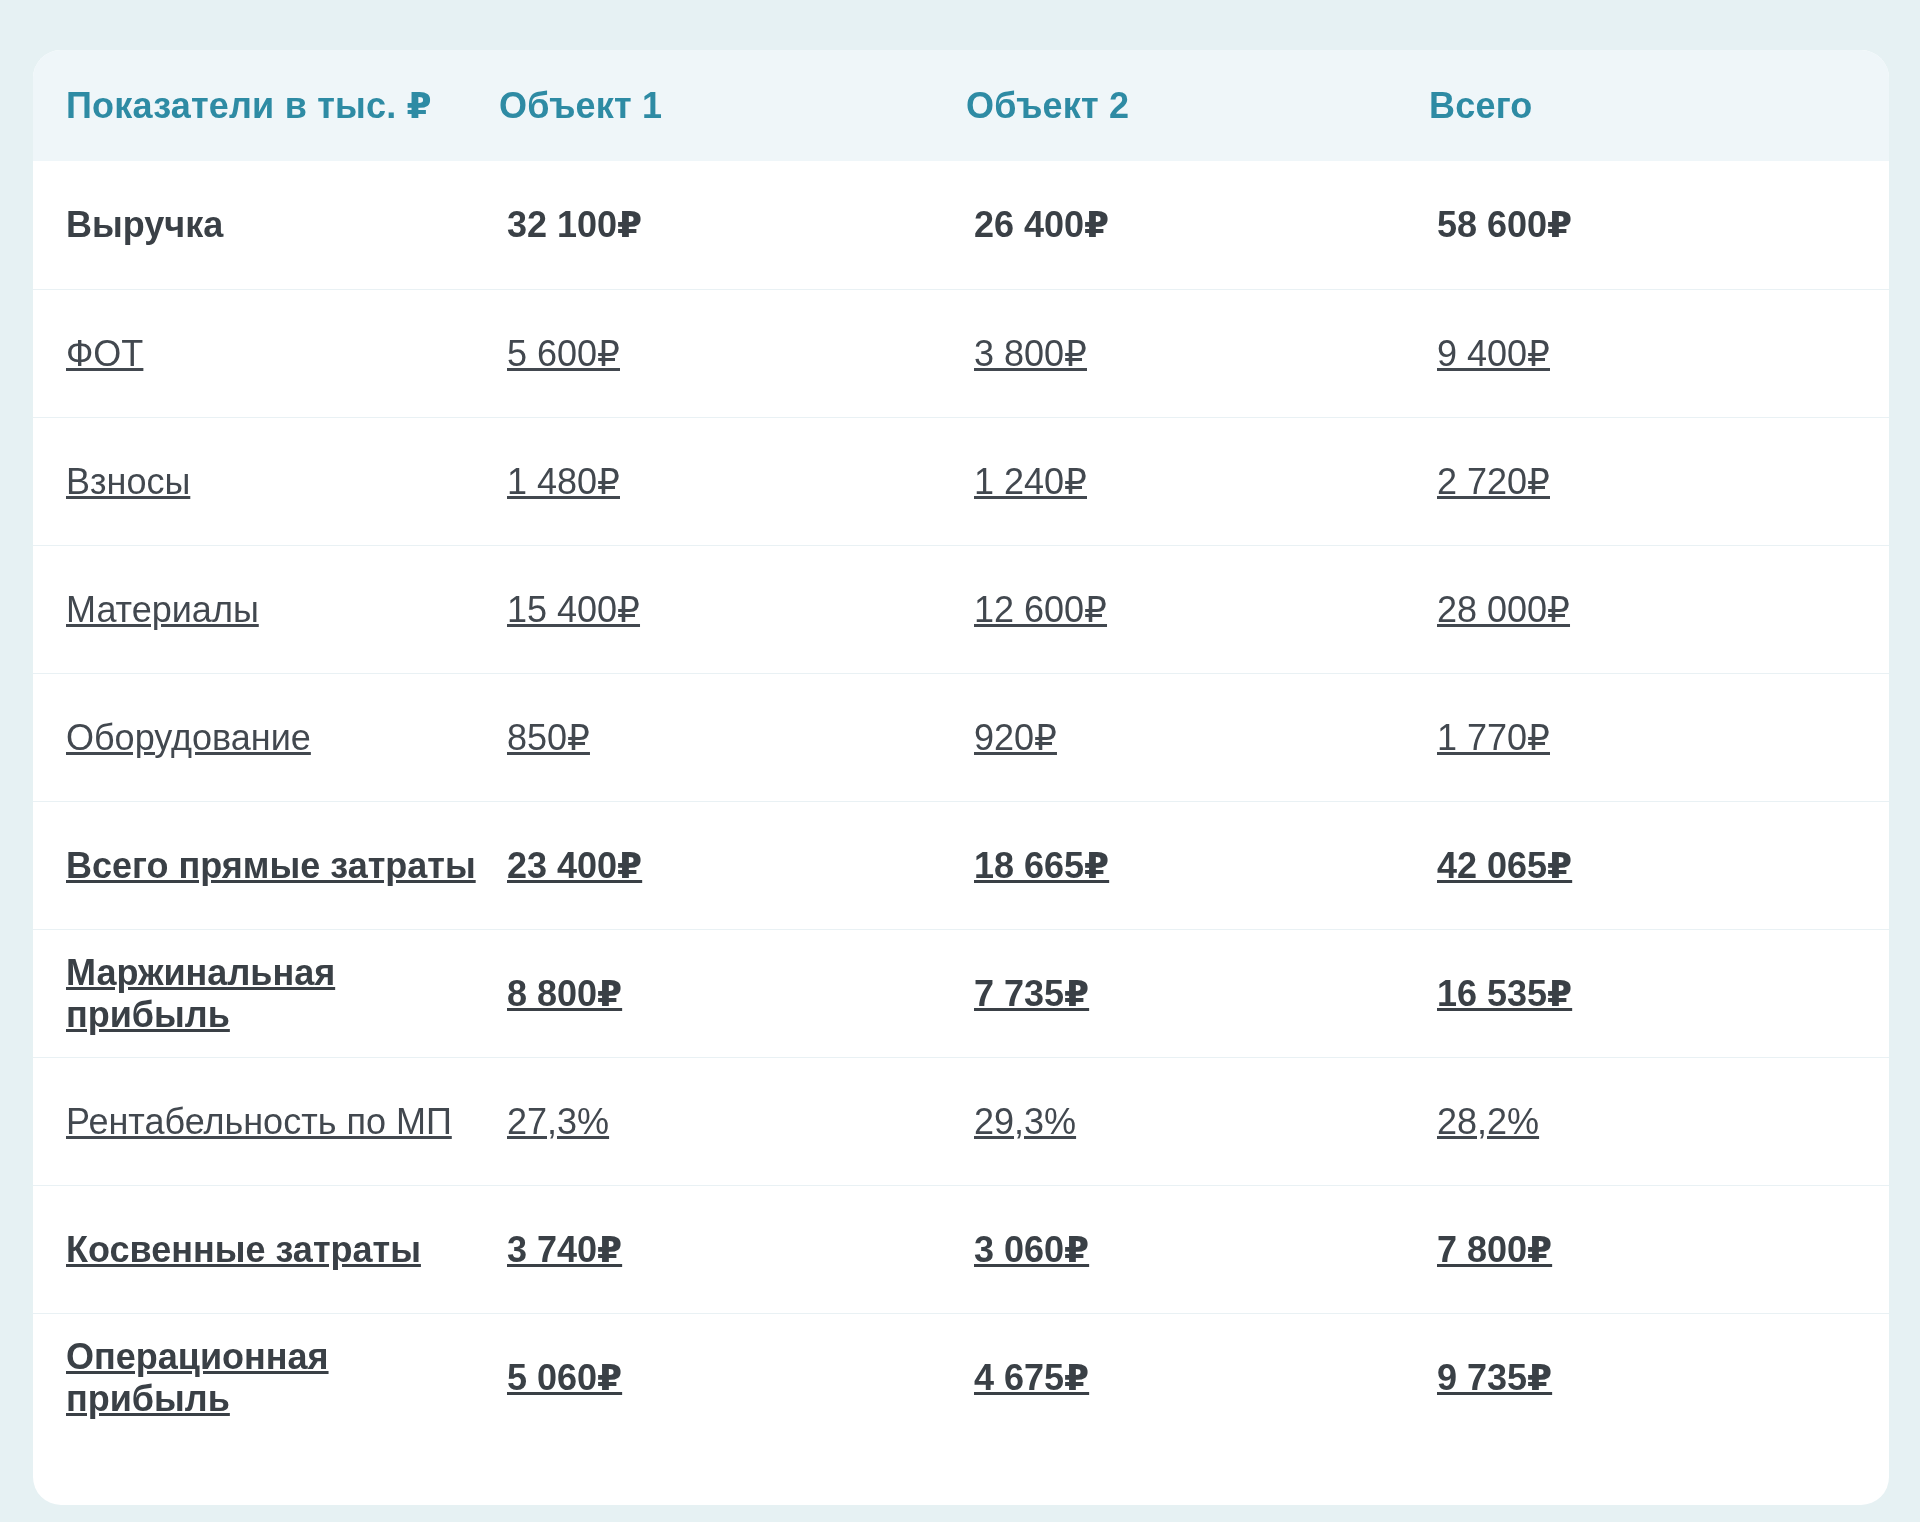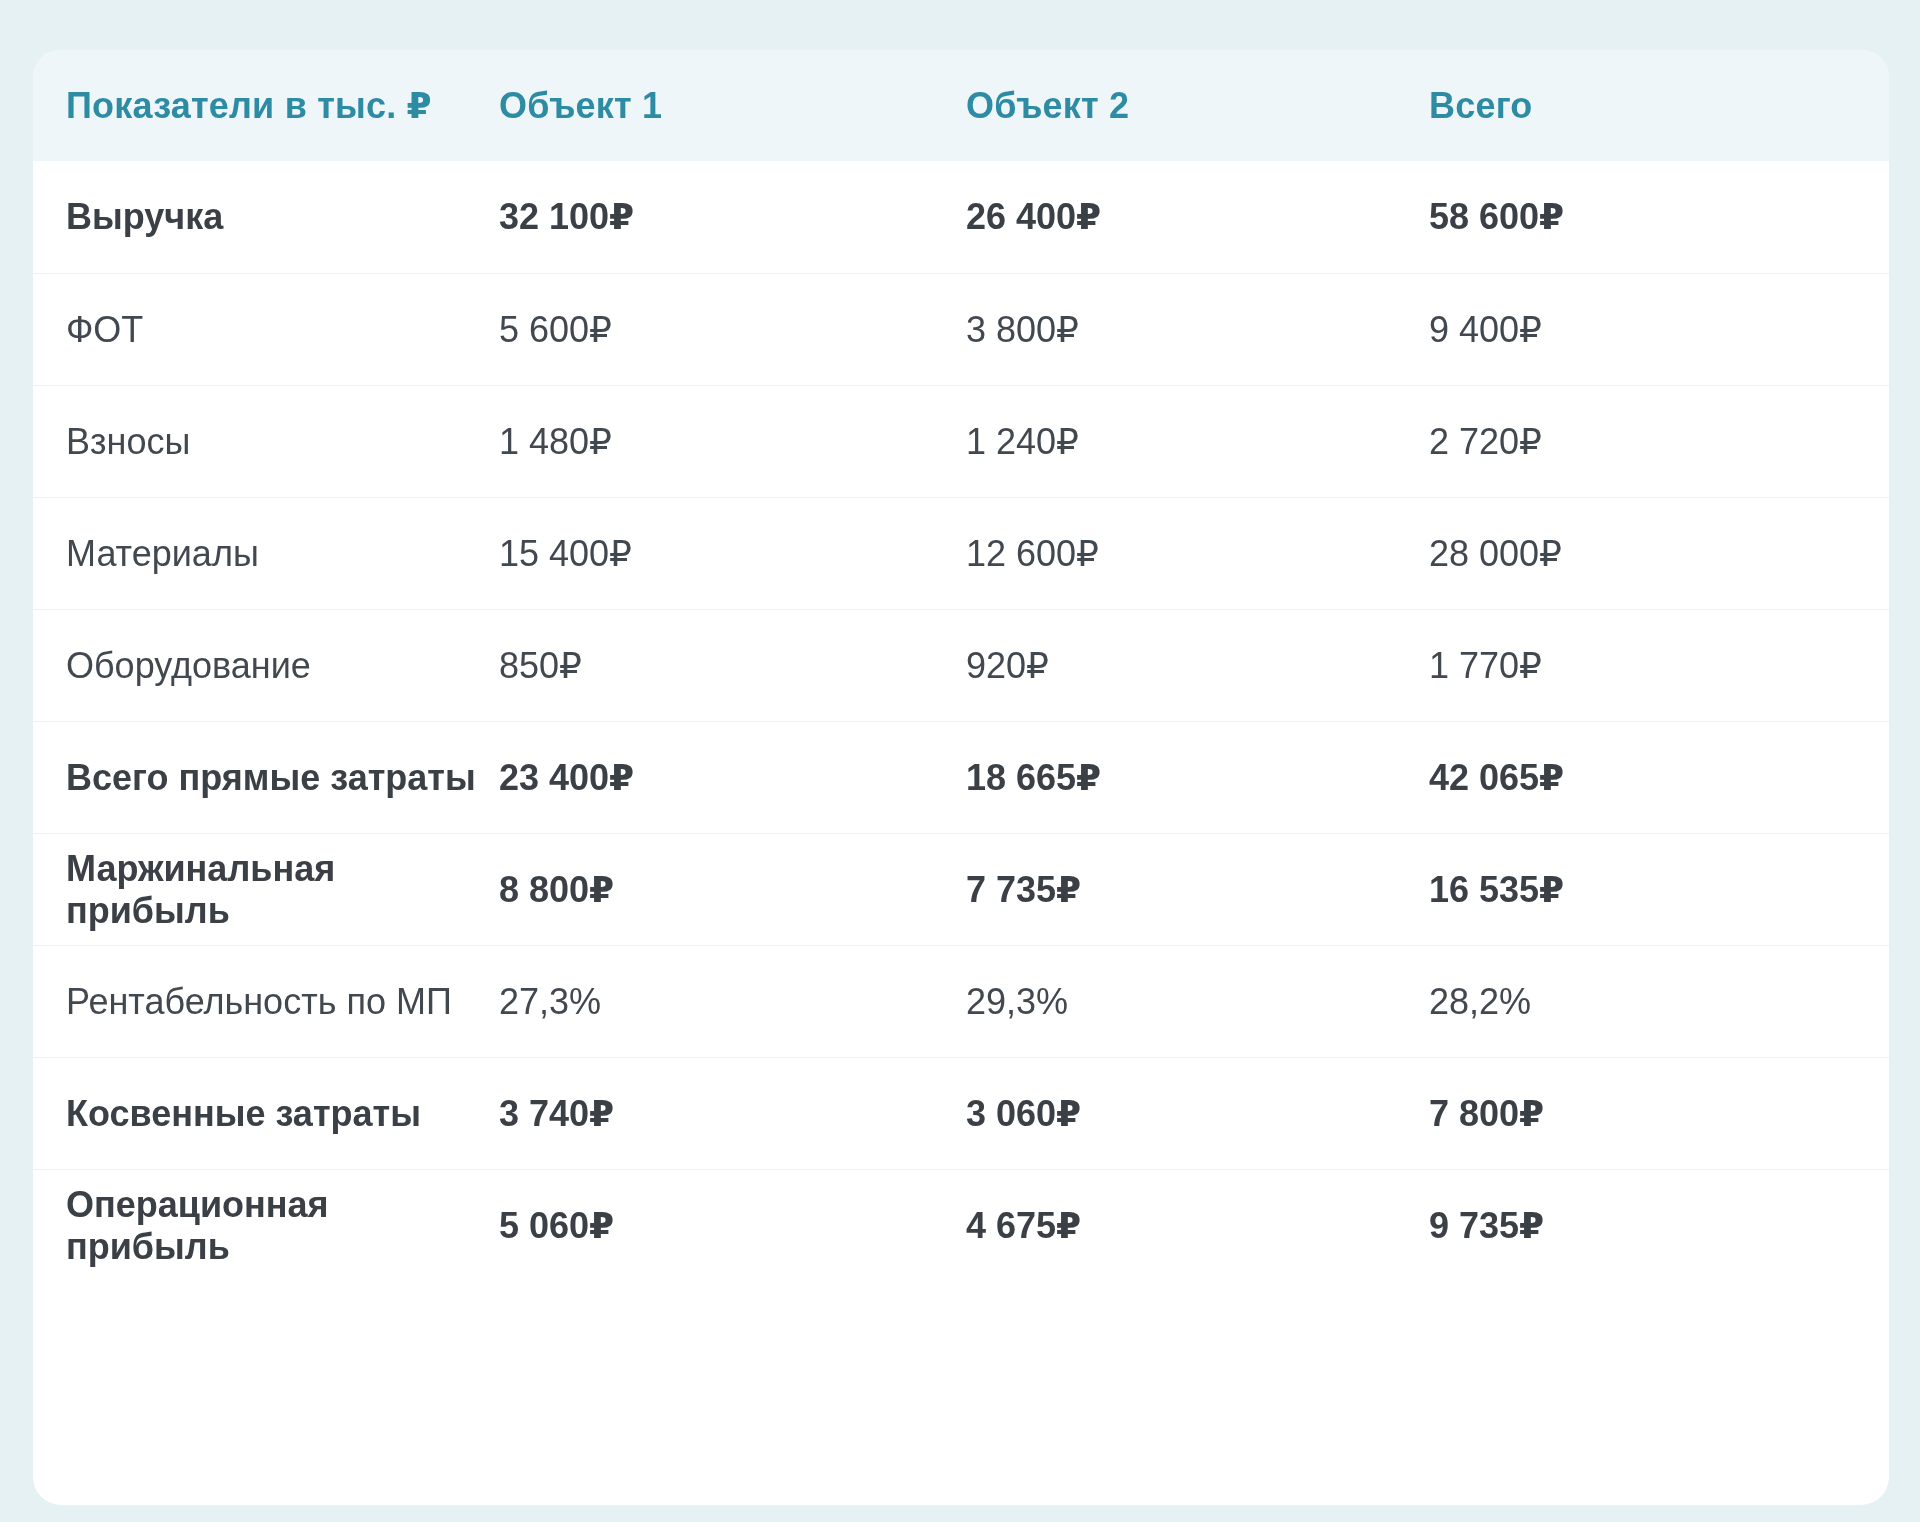--- a/index.html
+++ b/index.html
@@ -41,25 +41,26 @@
     letter-spacing: 0.2px;
   }
   th.first, td.first { padding-left: 33px; }
   tbody td {
     height: 112px;
     font-size: 36px;
     font-weight: 400;
     color: var(--text, #42484f);
     text-align: left;
     vertical-align: middle;
-    padding: 0;
+    padding: 8px;
   }
   tbody tr + tr td {
     height: 111px;
     border-top: 1px solid var(--divider, #e9f1f4);
+    text-decoration: underline;
   }
   tr.bold td {
     font-weight: 700;
     color: var(--text-bold, #3a4046);
   }
 </style>
 </head>
 <body>
 
 <div class="card">

